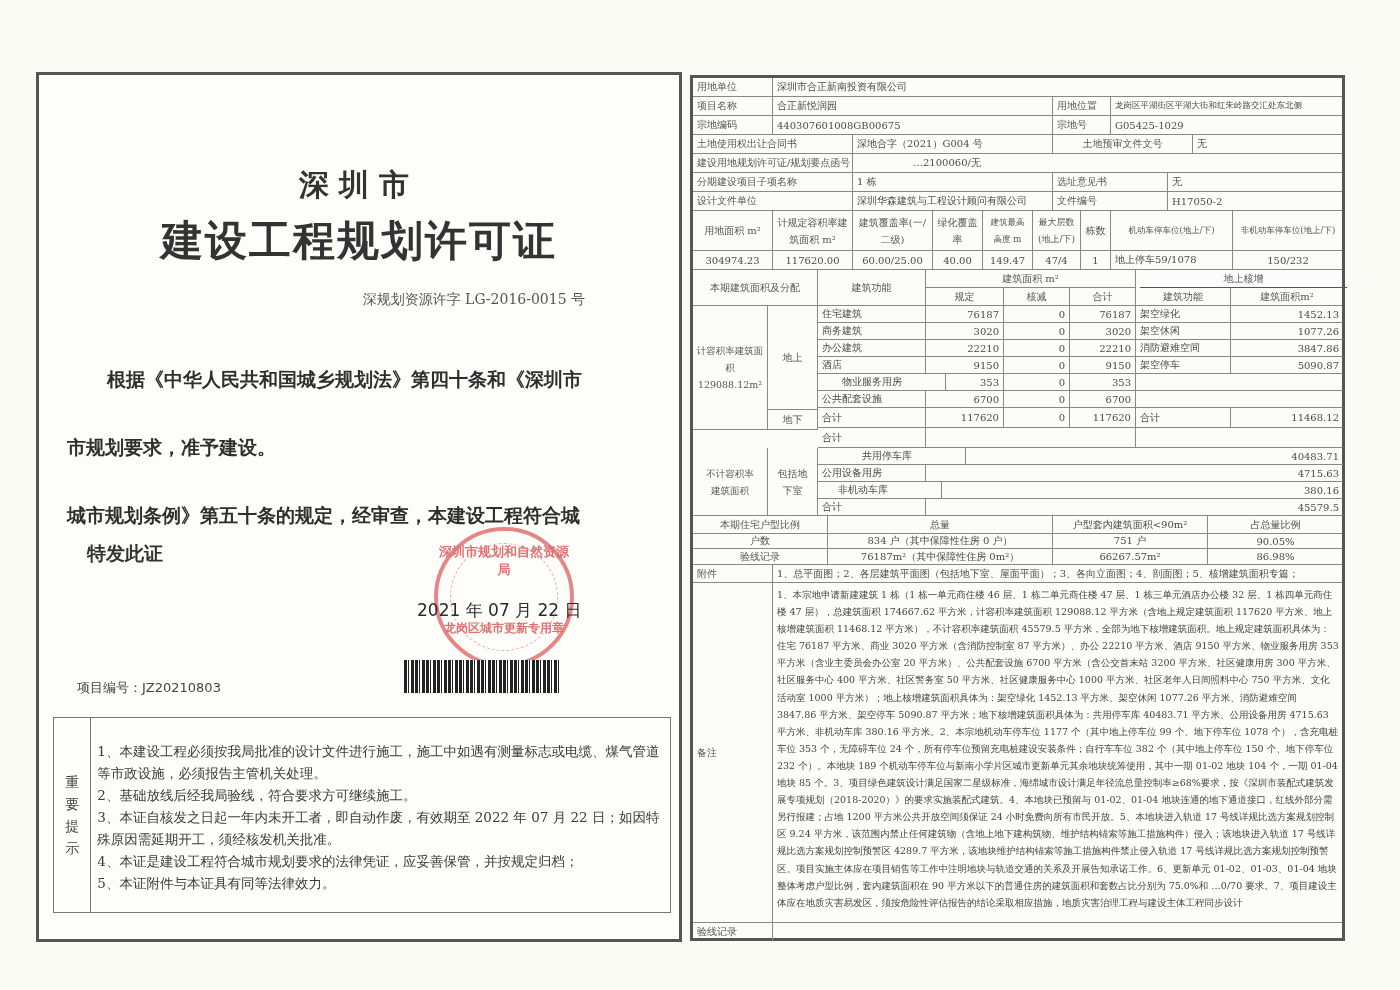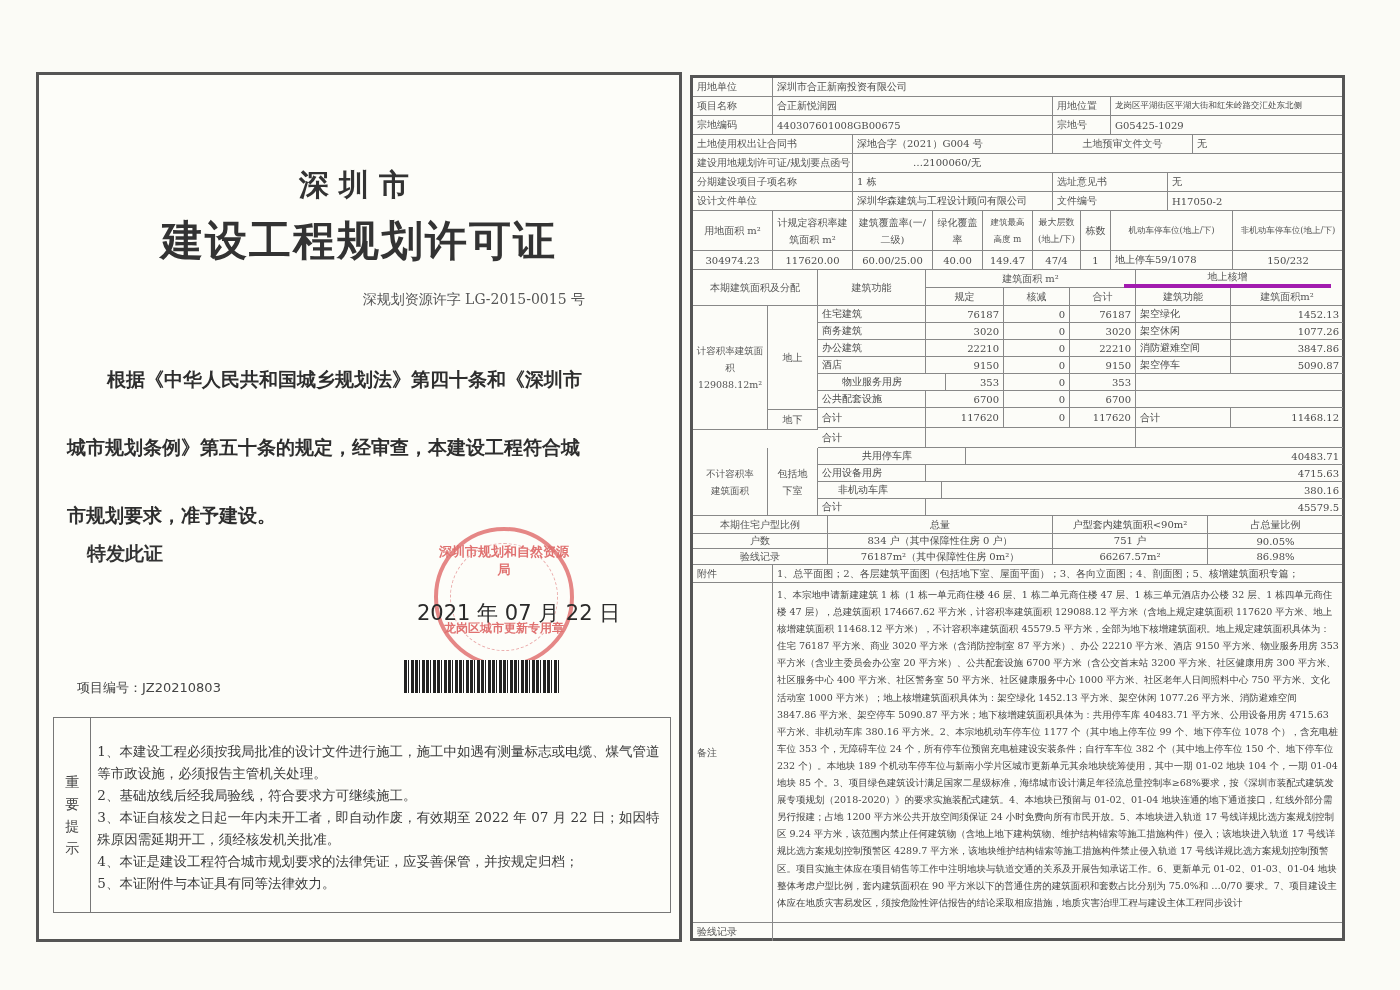--- a/index.html
+++ b/index.html
@@ -11,21 +11,21 @@
   .city { position: absolute; left: 0; width: 100%; top: 90px; text-align: center; font-family: "DejaVu Sans", sans-serif; font-weight: bold; font-size: 30px; letter-spacing: 10px; color: #333; }
   .main-title { position: absolute; left: 0; width: 100%; top: 138px; text-align: center; font-family: "DejaVu Sans", sans-serif; font-weight: bold; font-size: 42px; letter-spacing: 2px; color: #333; }
   .doc-no { position: absolute; right: 94px; top: 216px; font-size: 14px; color: #555; }
   .body-text { position: absolute; left: 28px; top: 270px; width: 570px; font-family: "DejaVu Sans", sans-serif; font-weight: bold; font-size: 19px; color: #2e2e2e; line-height: 68px; }
   .body-text .indent { padding-left: 40px; }
   .issue { position: absolute; left: 48px; top: 466px; font-family: "DejaVu Sans", sans-serif; font-weight: bold; font-size: 19px; color: #333; }
   .stamp { position: absolute; left: 395px; top: 452px; width: 140px; height: 140px; border: 4px solid #e06a6a; border-radius: 50%; opacity: .8; }
   .stamp .inner { position: absolute; left: 12px; top: 12px; right: 12px; bottom: 12px; border-radius: 50%; border: 1px dashed #e69a9a; }
   .stamp-top { position: absolute; top: 12px; left: 0; width: 100%; text-align: center; color: #d94f4f; font-size: 13px; font-weight: bold; }
   .stamp-bottom { position: absolute; bottom: 26px; left: 0; width: 100%; text-align: center; color: #d94f4f; font-size: 12px; font-weight: bold; }
-  .date { position: absolute; left: 378px; top: 524px; font-family: "DejaVu Sans", sans-serif; font-size: 21px; color: #2a2a2a; }
+  .date { position: absolute; left: 378px; top: 524px; font-family: "DejaVu Sans", sans-serif; font-size: 17px; color: #2a2a2a; }
   .barcode { position: absolute; left: 365px; top: 585px; width: 155px; height: 33px; background: repeating-linear-gradient(90deg, #222 0 3px, #fff 3px 4px, #222 4px 5px, #fff 5px 7px, #222 7px 10px, #fff 10px 11px); }
   .projno { position: absolute; left: 38px; top: 604px; font-size: 13px; color: #444; font-family: "DejaVu Sans", sans-serif; }
   .notice { position: absolute; left: 14px; top: 642px; width: 618px; height: 196px; border: 1px solid #777; display: flex; }
   .notice-label { width: 46px; border-right: 1px solid #777; display: flex; align-items: center; justify-content: center; font-size: 14px; line-height: 22px; text-align: center; color: #444; }
   .notice-list { padding: 22px 8px 0 6px; font-size: 13.5px; line-height: 22px; color: #3a3a3a; }
 
   
   .right-frame { position: absolute; left: 690px; top: 75px; width: 655px; height: 866px; border: 3px solid #555; background: #fcfcf8; font-size: 10px; color: #4a4a4a; }
   .row { position: absolute; left: 0; width: 100%; border-bottom: 1px solid #888; }
   .cell { position: absolute; top: 0; height: 100%; border-right: 1px solid #888; padding: 0 4px; display: flex; align-items: center; white-space: nowrap; overflow: hidden; }
@@ -36,25 +36,25 @@
   .lbl { color: #555; }
   .remarks { position: absolute; left: 80px; top: 514px; width: 570px; font-size: 9.5px; line-height: 17.1px; color: #444; padding: 0 4px; }
   .blk { position: absolute; border-right: 1px solid #888; display: flex; align-items: center; justify-content: center; text-align: center; line-height: 17px; color: #555; }
 </style>
 </head>
 <body>
 
 <div class="left-frame">
   <div class="city">深圳市</div>
   <div class="main-title">建设工程规划许可证</div>
-  <div class="doc-no">深规划资源许字 LG-2015-0015 号</div>
+  <div class="doc-no">深规划资源许字 LG-2016-0015 号</div>
   <div class="body-text">
     <div class="indent">根据《中华人民共和国城乡规划法》第四十条和《深圳市</div>
+    <div>市规划要求，准予建设。</div>
     <div>城市规划条例》第五十条的规定，经审查，本建设工程符合城</div>
-    <div>市规划要求，准予建设。</div>
   </div>
   <div class="issue">特发此证</div>
   <div class="stamp">
     <div class="inner"></div>
     <div class="stamp-top">深圳市规划和自然资源局</div>
     <div class="stamp-bottom">龙岗区城市更新专用章</div>
   </div>
   <div class="date">2021 年 07 月 22 日</div>
   <div class="barcode"></div>
   <div class="projno">项目编号：JZ20210803</div>
@@ -134,21 +134,21 @@
     <div class="cell c nb" style="left:540px;width:110px;">150/232</div>
   </div>
 
   <div class="row" style="top:192px;height:36px;">
     <div class="cell c lbl" style="left:0;width:125px;">本期建筑面积及分配</div>
     <div class="cell c lbl" style="left:125px;width:108px;">建筑功能</div>
     <div class="cell c lbl" style="left:233px;width:210px;height:18px;border-bottom:1px solid #888;">建筑面积 m²</div>
     <div class="cell c lbl" style="left:233px;width:78px;top:18px;height:18px;">规定</div>
     <div class="cell c lbl" style="left:311px;width:66px;top:18px;height:18px;">核减</div>
     <div class="cell c lbl" style="left:377px;width:66px;top:18px;height:18px;">合计</div>
-    <div class="cell c lbl nb" style="left:431px;width:207px;height:18px;border-bottom:4px solid #a21caf;font-family:Liberation Mono, monospace;">地上核增</div>
+    <div class="cell c lbl nb" style="left:447px;width:207px;height:18px;border-bottom:1px solid #a21caf;font-family:Liberation Mono, monospace;">地上核增</div>
     <div class="cell c lbl" style="left:443px;width:95px;top:18px;height:18px;">建筑功能</div>
     <div class="cell c lbl nb" style="left:538px;width:112px;top:18px;height:18px;">建筑面积m²</div>
   </div>
 
   <div class="blk" style="left:0;top:228px;width:75px;height:124px;border-bottom:1px solid #888;font-size:9.5px;">计容积率建筑面积 129088.12m²</div>
   <div class="blk" style="left:75px;top:228px;width:50px;height:104px;border-bottom:1px solid #888;">地上</div>
   <div class="blk" style="left:75px;top:332px;width:50px;height:20px;border-bottom:1px solid #888;">地下</div>
 
   <div style="position:absolute;left:125px;top:228px;width:525px;">
     <div class="row" style="top:0;height:17px;">

